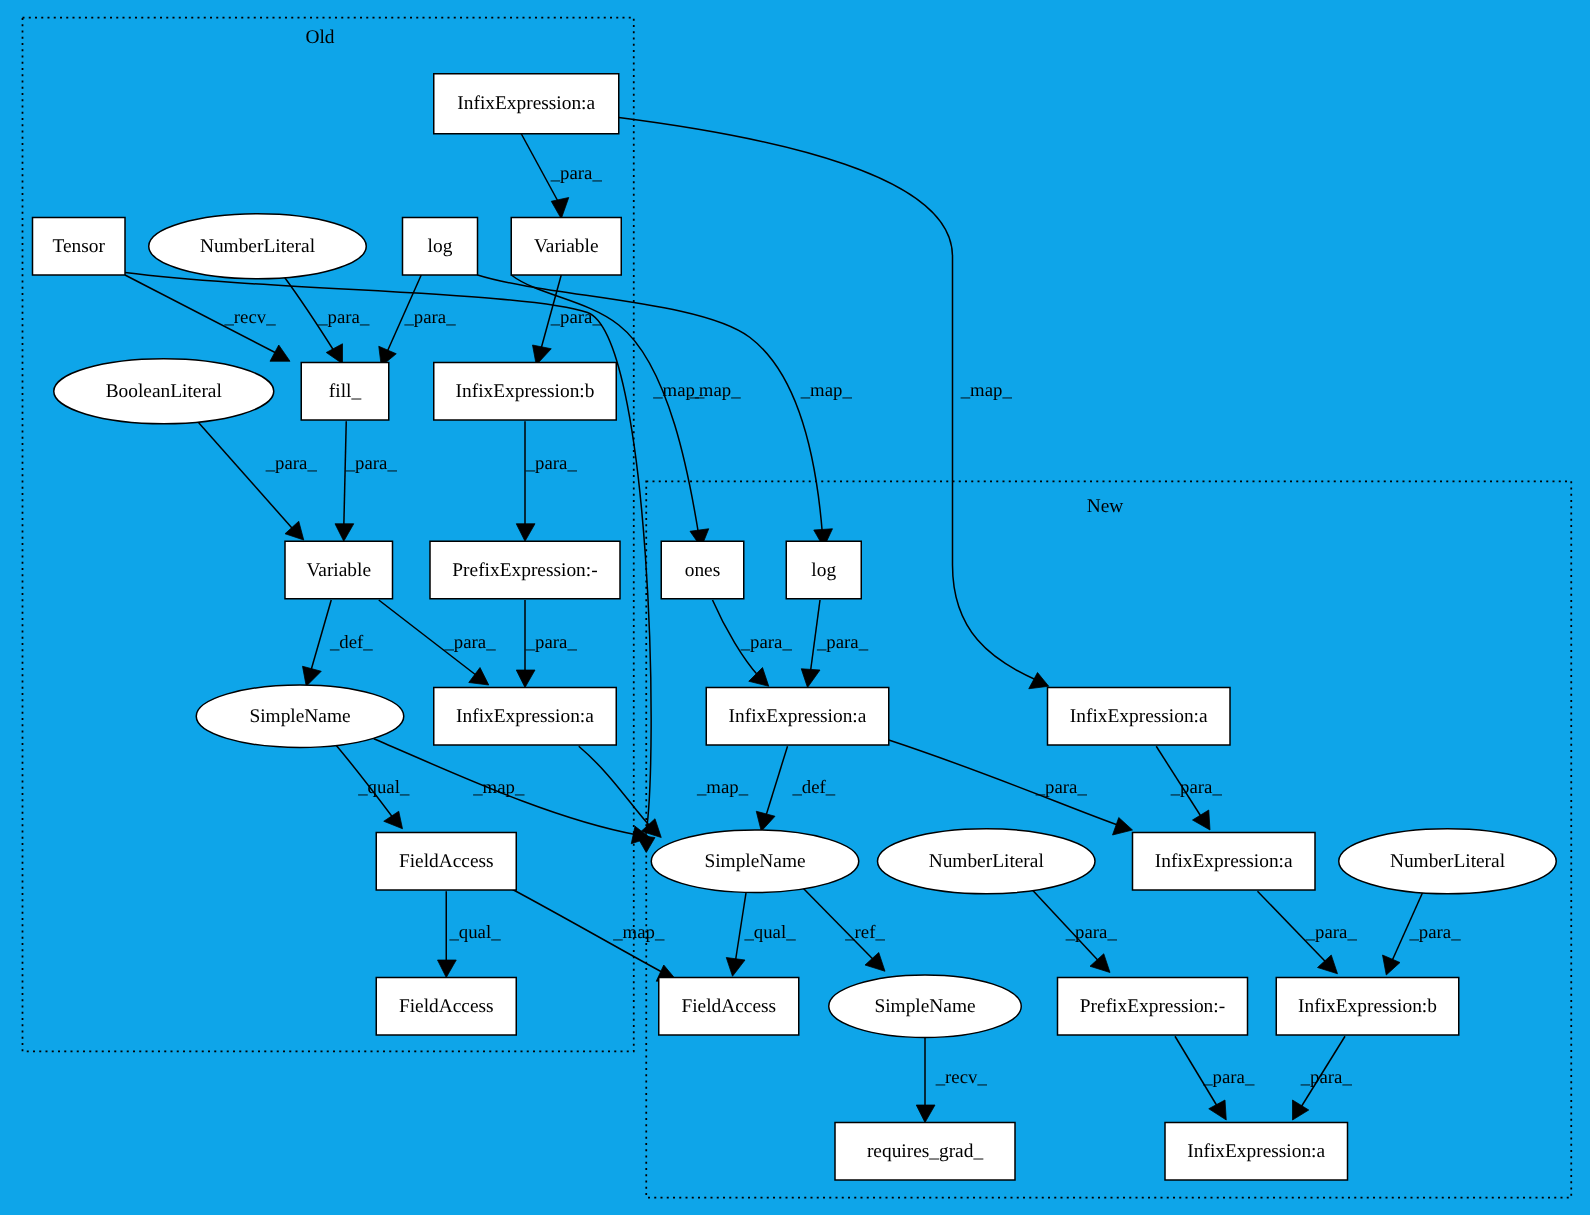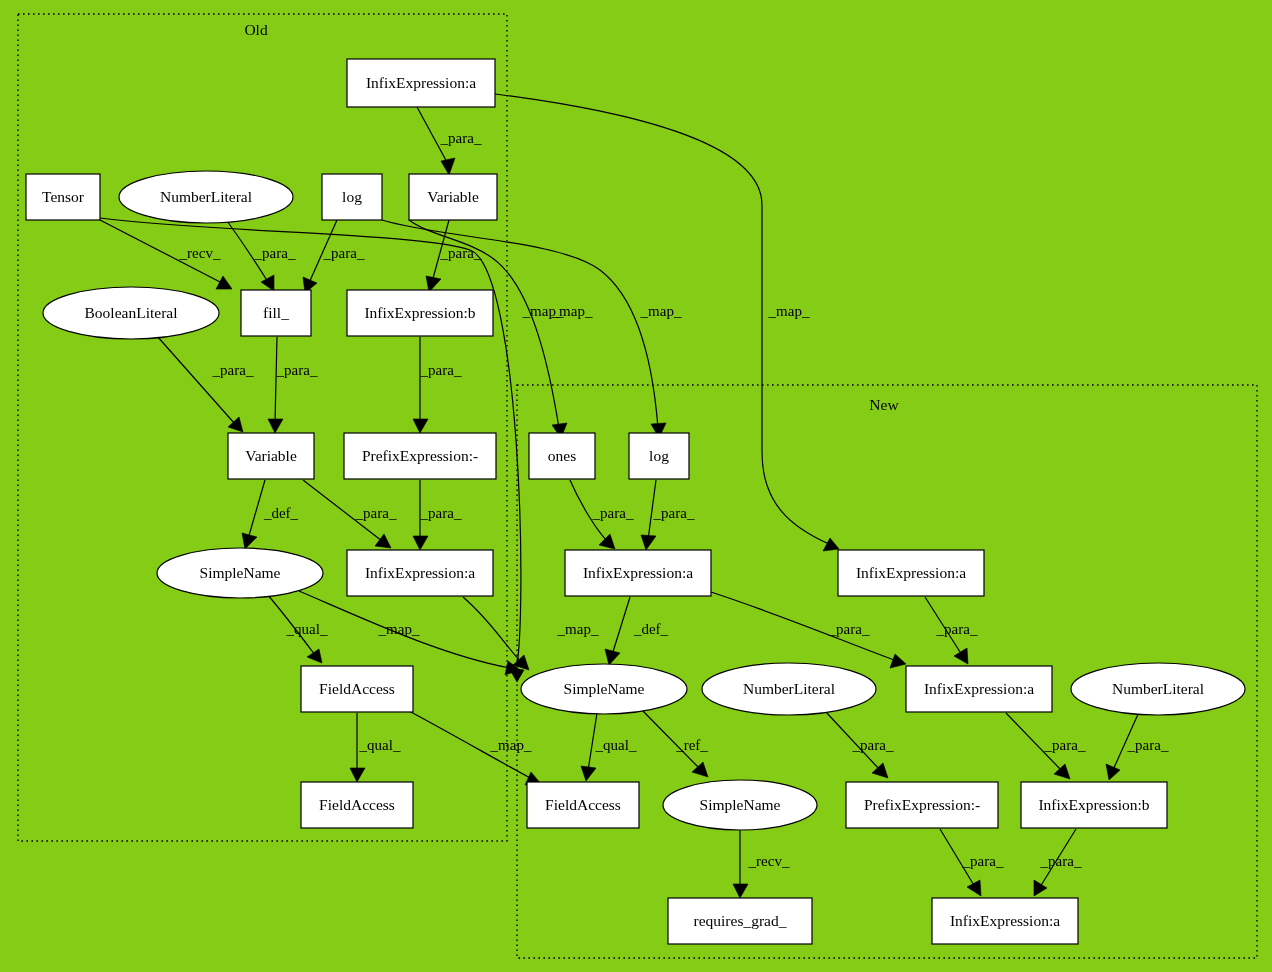--- a/index.html
+++ b/index.html
@@ -1,16 +1,16 @@
 <!DOCTYPE html>
 <html><head>
 <meta charset="utf-8">
 <style>
   html,body{margin:0;padding:0;background:#ffffff;}
-  #root{position:relative;width:1272px;height:972px;background:#84cc16;
+  #root{position:relative;width:1272px;height:972px;background:#0ea5e9;
         font-family:"Liberation Serif","DejaVu Serif",serif;}
   svg#canvas{position:absolute;left:0;top:0;width:1272px;height:972px;}
   .node-label{font-family:"Liberation Serif","DejaVu Serif",serif;font-size:15.5px;fill:#000;
               text-anchor:middle;dominant-baseline:middle;}
   .edge-label{font-family:"Liberation Serif","DejaVu Serif",serif;font-size:15px;fill:#000;
               text-anchor:middle;dominant-baseline:middle;}
   .cluster-label{font-family:"Liberation Serif","DejaVu Serif",serif;font-size:15.5px;fill:#000;
               text-anchor:middle;dominant-baseline:middle;}
   .nshape{fill:#ffffff;stroke:#000000;stroke-width:1.2;}
   .cluster-box{fill:none;stroke:#000000;stroke-width:1.4;stroke-dasharray:1.6 3.4;stroke-linecap:butt;}

